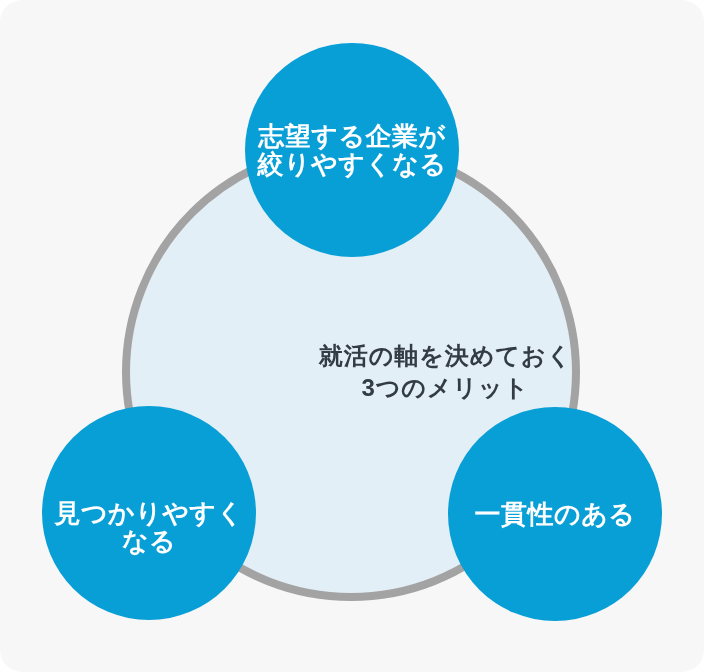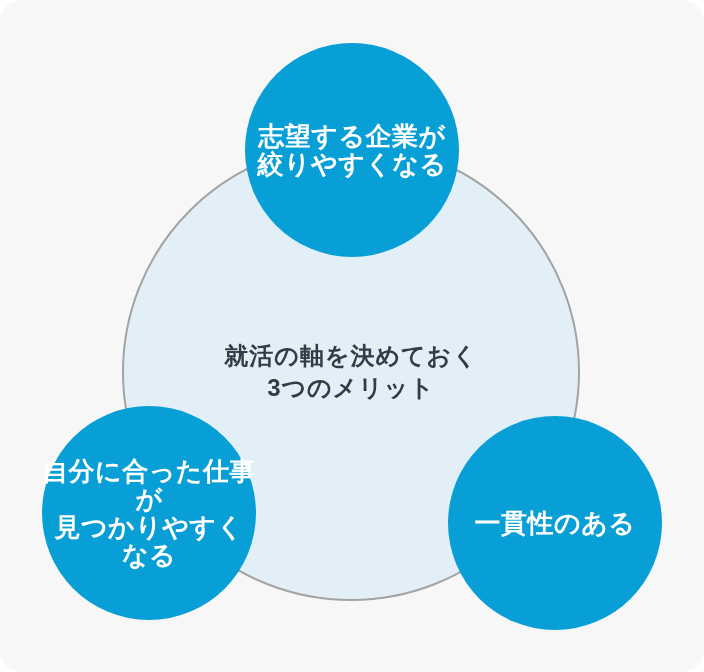--- a/index.html
+++ b/index.html
@@ -28,21 +28,22 @@
     justify-content: center;
     text-align: center;
     box-sizing: border-box;
   }
   .center-circle {
     left: 122px;
     top: 143px;
     width: 458px;
     height: 458px;
     background: #e2eff7;
-    border: 2px solid #a3a3a3;
+    border: 8px solid #a3a3a3;
+    justify-content: flex-end;
   }
   .center-title {
     color: #333b44;
     font-weight: bold;
     font-size: 24px;
     line-height: 32px;
     letter-spacing: 1px;
     text-align: center;
   }
   .benefit {
@@ -61,21 +62,21 @@
   .benefit-top {
     left: 245px;
     top: 43px;
   }
   .benefit-bottom-left {
     left: 42px;
     top: 406px;
   }
   .benefit-bottom-right {
     left: 448px;
-    top: 416px;
+    top: 407px;
     align-items: center;
   }
 </style>
 </head>
 <body>
 
 <div class="card">
 
   <div class="circle center-circle">
     <div class="center-title">
@@ -86,21 +87,21 @@
 
   <div class="circle benefit benefit-top">
     <div class="benefit-label">
       <span>志望する企業が</span><br>
       <span>絞りやすくなる</span>
     </div>
   </div>
 
   <div class="circle benefit benefit-bottom-left">
     <div class="benefit-label">
-      <span>自分に合った仕事が</span><br>
+      <br>
       <span>見つかりやすくなる</span>
     </div>
   </div>
 
   <div class="circle benefit benefit-bottom-right">
     <div class="benefit-label">
       <span>一貫性のある</span><br>
     </div>
   </div>
 

